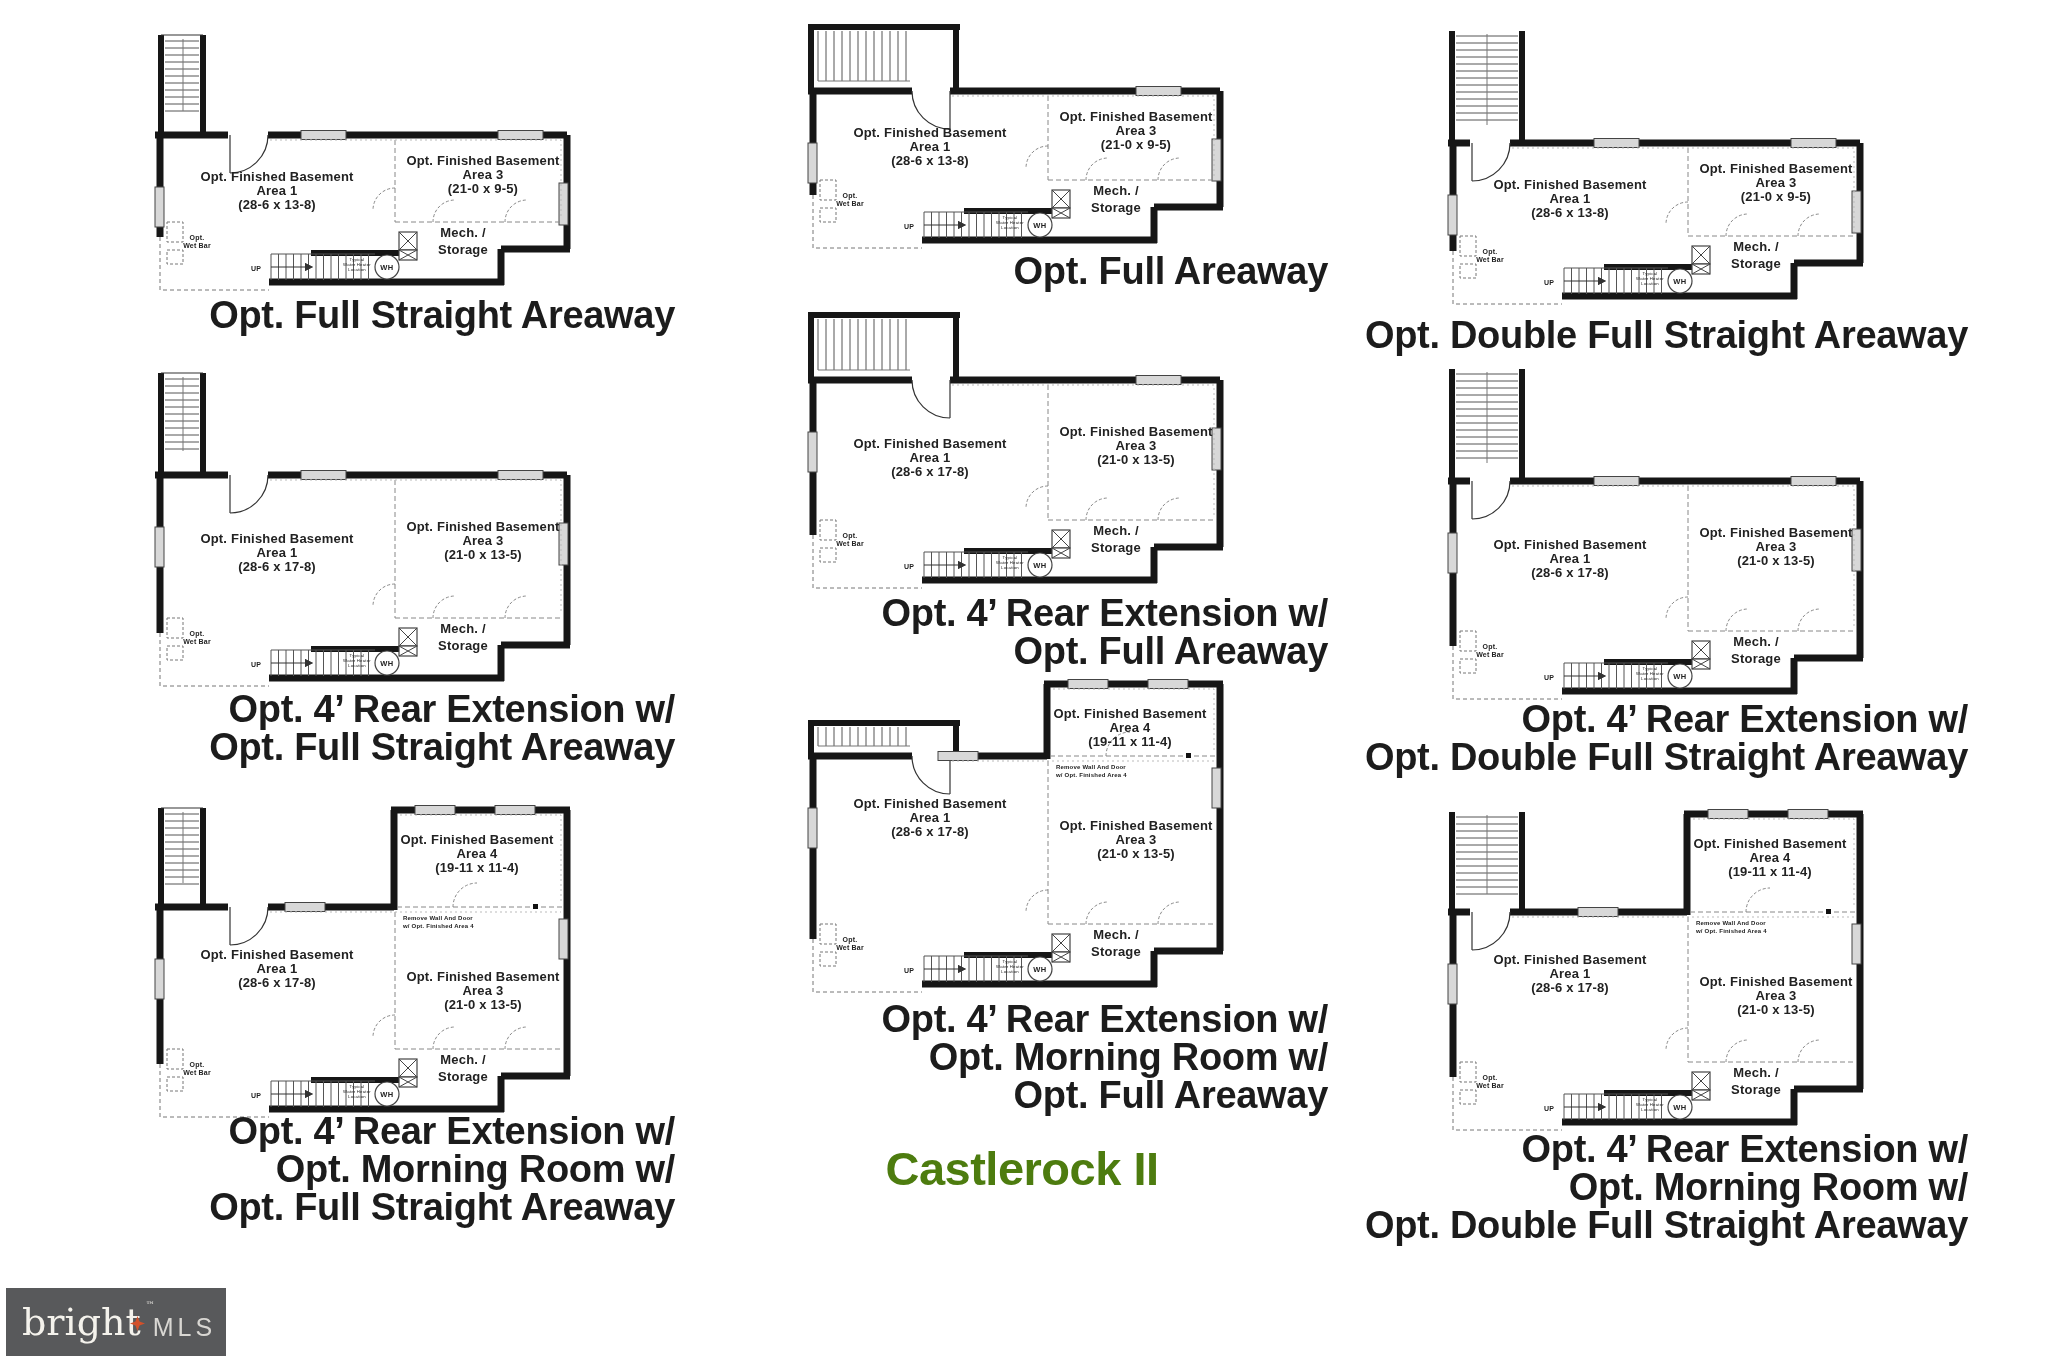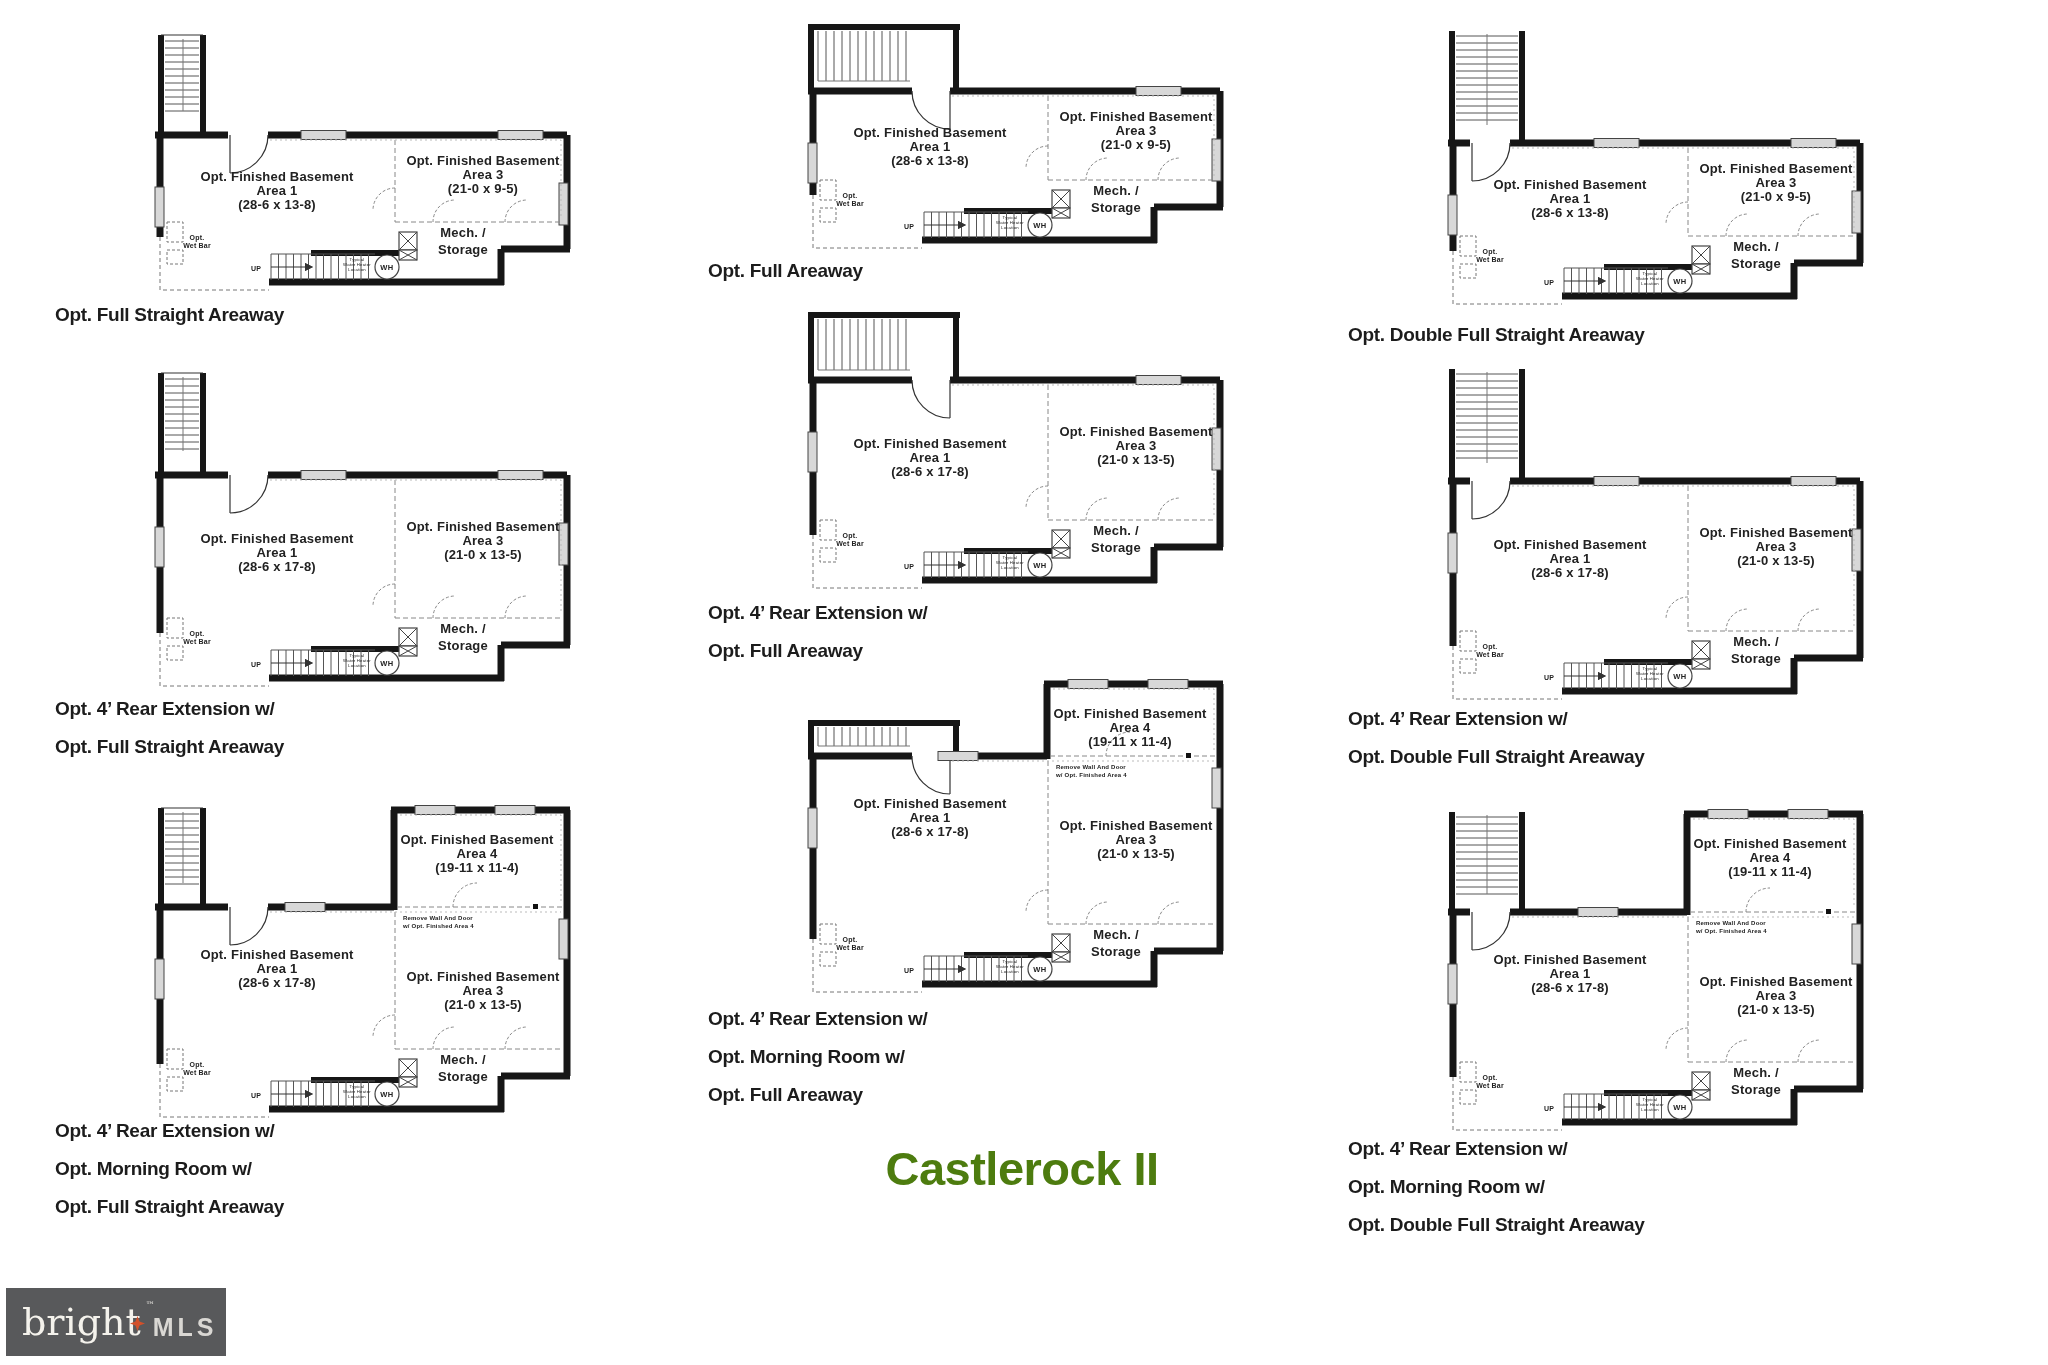--- a/index.html
+++ b/index.html
@@ -1,32 +1,32 @@
 <!DOCTYPE html>
 <html><head>
 <meta charset="utf-8">
 <style>
   html,body{margin:0;padding:0;background:#ffffff;}
   body{width:2048px;height:1365px;position:relative;overflow:hidden;
        font-family:"Liberation Sans",sans-serif;}
   .plan{position:absolute;}
   .plan svg{display:block;}
-  .cap{position:absolute;width:620px;text-align:left;
-       font-size:19px;line-height:38px;font-weight:700;color:#1c1c1c;
+  .cap{position:absolute;width:620px;text-align:right;
+       font-size:38px;line-height:38px;font-weight:700;color:#1c1c1c;
        letter-spacing:-0.3px;}
   .title{position:absolute;width:620px;text-align:center;
          font-size:47px;line-height:58px;font-weight:800;color:#4d7c0f;
          letter-spacing:-0.5px;}
   .logo{position:absolute;left:6px;top:1288px;width:220px;height:68px;
         background:#58595b;display:flex;align-items:center;padding-left:16px;
         box-sizing:border-box;}
   .logo .brand{font-family:"DejaVu Serif",serif;font-size:38px;color:#f4f2ec;
         letter-spacing:0px;position:relative;line-height:1;}
   .logo .mls{font-family:"Liberation Sans",sans-serif;font-size:25px;color:#d9d7d3;
-        font-weight:700;letter-spacing:4px;margin-left:12px;margin-top:10px;}
+        font-weight:400;letter-spacing:4px;margin-left:12px;margin-top:10px;}
   .logo .tm{position:absolute;font-size:9px;color:#e8e6e1;top:-2px;right:-14px;}
   .logo .star{position:absolute;top:-4px;right:-4px;}
 </style>
 </head>
 <body>
 
 <div class="plan" id="p0" style="left:153px;top:30px">
     <svg width="424" height="274" viewBox="0 0 424 274">
       <g>
         <line x1="8" y1="5" x2="8" y2="108" stroke="#161616" stroke-width="6"></line>

